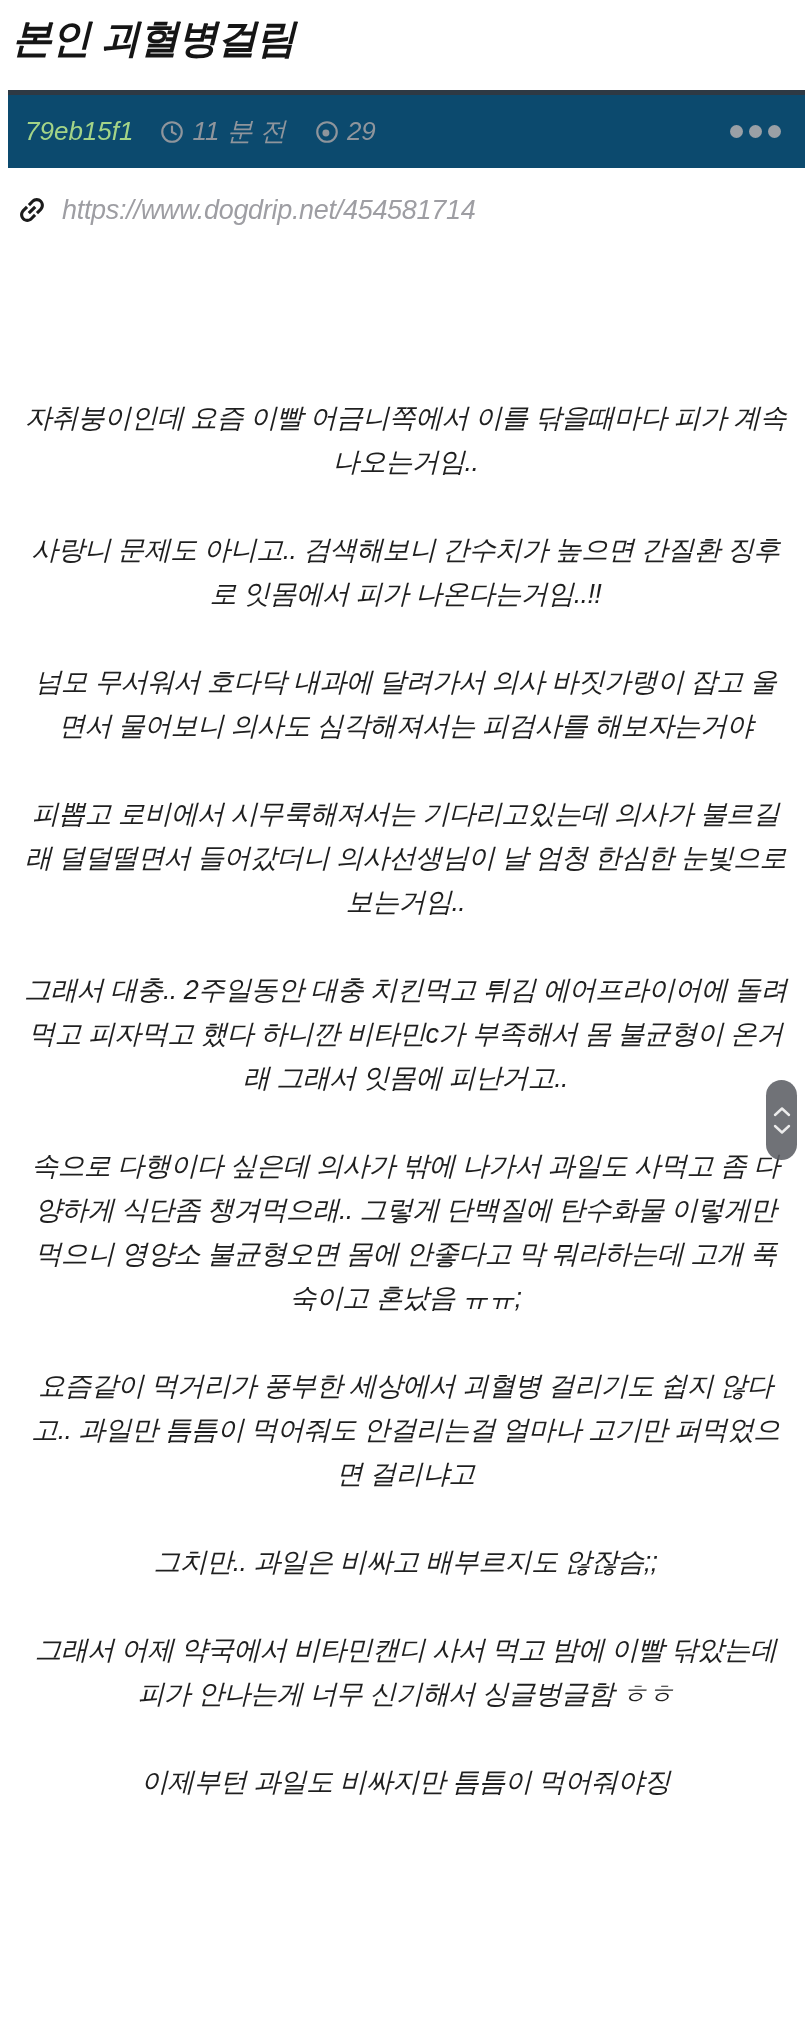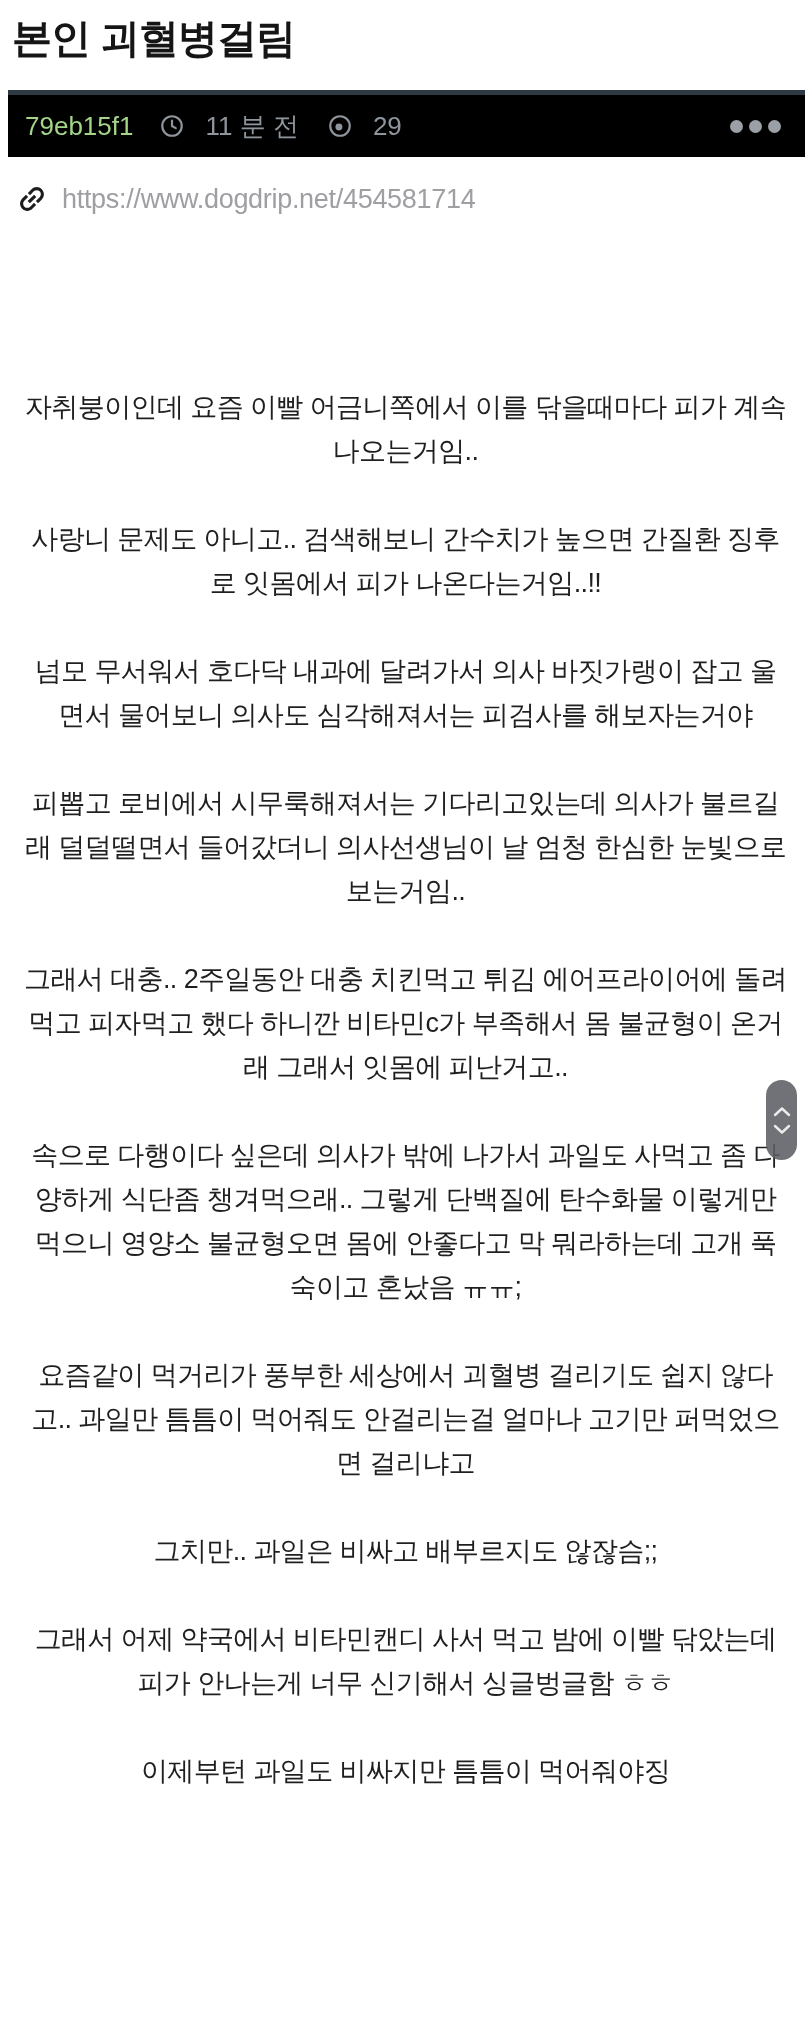--- a/index.html
+++ b/index.html
@@ -5,56 +5,57 @@
   * { box-sizing: border-box; margin: 0; padding: 0; }
   html, body { background: #ffffff; }
   body { font-family: "Liberation Sans", "DejaVu Sans", sans-serif; }
 
   .page {
     position: relative;
     width: 809px;
     height: 2028px;
     background: #ffffff;
     overflow: hidden;
+    font-style: italic;
   }
 
   .post-title {
     margin: 16px 0 0 12px;
     font-size: 40px;
     line-height: 44px;
     font-weight: 700;
     color: #151515;
     letter-spacing: -1px;
   }
 
   .title-divider {
     height: 5px;
     background: #2e3944;
     margin: 30px 4px 0 8px;
   }
 
   .meta-bar {
     margin: 0 4px 0 8px;
-    height: 62px;
-    background: #000000;
+    height: 73px;
+    background: #0c4a6e;
     display: flex;
     align-items: center;
     padding: 0 22px 0 17px;
     font-size: 26px;
     color: #8f959c;
   }
   .author-id {
     color: #a4d487;
     margin-right: 26px;
   }
   .meta-item {
     display: flex;
     align-items: center;
     margin-right: 28px;
-    gap: 20px;
+    gap: 7px;
   }
   .meta-item svg { display: block; }
 
   .more-btn {
     margin-left: auto;
     background: none;
     border: none;
     display: flex;
     align-items: center;
     gap: 6px;

